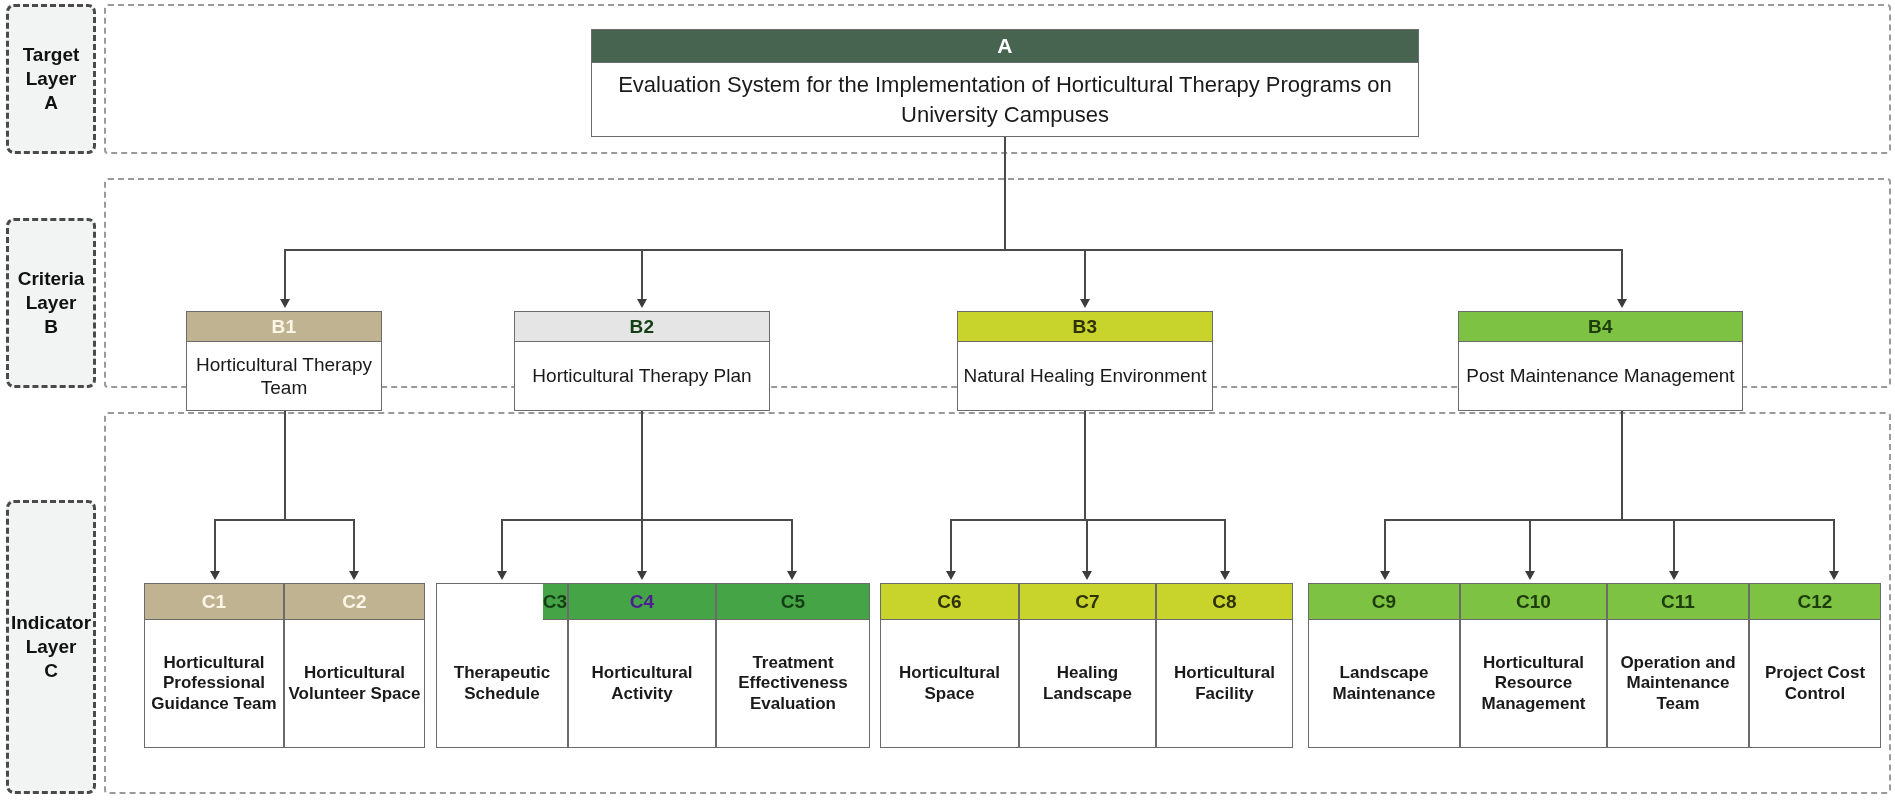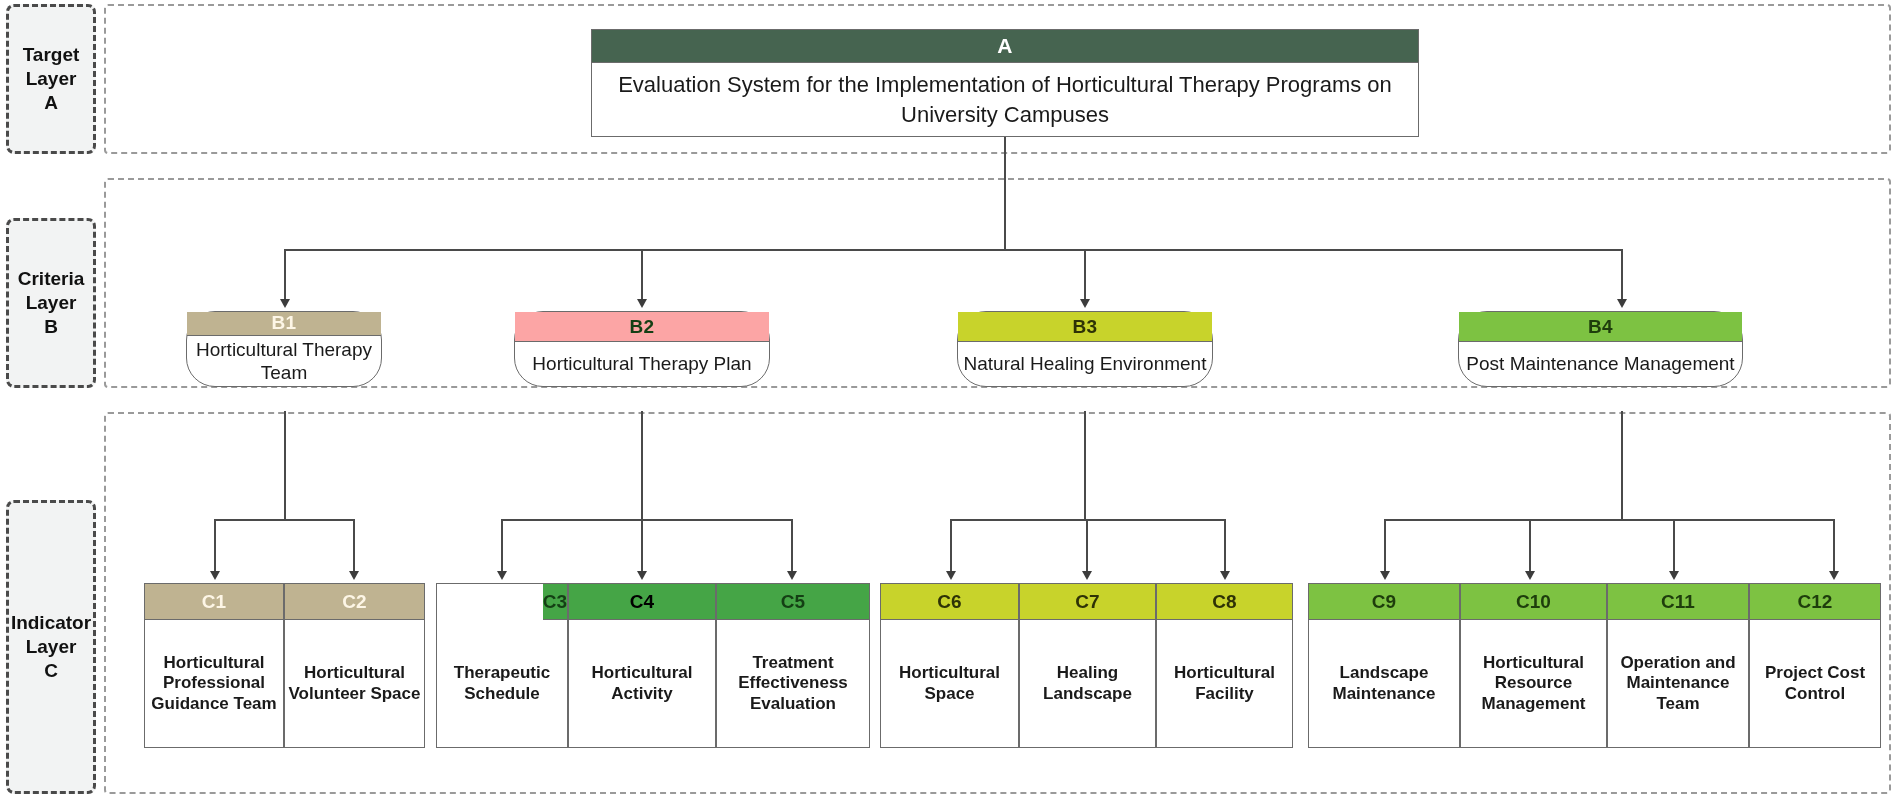--- a/index.html
+++ b/index.html
@@ -59,21 +59,21 @@
     padding:2px 4px;
     line-height:1.22;
   }
 
   
   #node-a{left:591px;top:29px;width:828px;height:108px;}
   #node-a .hdr{height:33px;font-size:21px;color:#ffffff;background:#466450;}
   #node-a .body{font-size:22px;line-height:1.35;}
 
   
-  .bnode{top:311px;height:76px;border-radius:29px;}
+  .bnode{top:311px;height:100px;}
   .bnode .hdr{height:30px;font-size:19px;}
   .bnode .body{font-size:19px;}
 
   
   .cgroup{position:absolute;top:583px;height:165px;display:flex;}
   .cnode{
     position:relative;
     box-sizing:border-box;
     border:1.5px solid #6b6b6b;
     border-right-width:0.75px;border-left-width:0.75px;
@@ -158,21 +158,21 @@
 
   <div class="ln vln" style="left:1621px;top:249px;height:52px;"></div>
   <div class="arrow" style="left:1617px;top:299px;"></div>
 
   <div class="node bnode" id="node-b1" style="left:186px;width:196px;">
     <div class="hdr" style="background: rgb(191, 179, 145); color: rgb(253, 246, 230);">B1</div>
     <div class="body">Horticultural Therapy Team</div>
   </div>
 
   <div class="node bnode" id="node-b2" style="left:514px;width:256px;">
-    <div class="hdr" style="background: #fca5a5; color: rgb(20, 63, 20);">B2</div>
+    <div class="hdr" style="background: #e5e5e5; color: rgb(20, 63, 20);">B2</div>
     <div class="body">Horticultural Therapy Plan</div>
   </div>
 
   <div class="node bnode" id="node-b3" style="left:957px;width:256px;">
     <div class="hdr" style="background: rgb(200, 211, 43); color: rgb(46, 50, 6);">B3</div>
     <div class="body">Natural Healing Environment</div>
   </div>
 
   <div class="node bnode" id="node-b4" style="left:1458px;width:285px;">
     <div class="hdr" style="background: rgb(125, 194, 66); color: rgb(30, 61, 12);">B4</div>
@@ -225,21 +225,21 @@
       <div class="body">Horticultural Volunteer Space</div>
     </div>
   </div>
 
   <div class="cgroup" id="cgroup-2" style="left:436px;width:434px;">
     <div class="cnode" style="width:132px;align-items:flex-end;">
       <div class="hdr" style="background: rgb(69, 165, 70); color: rgb(20, 63, 20);">C3</div>
       <div class="body">Therapeutic Schedule</div>
     </div>
     <div class="cnode" style="width:148px;">
-      <div class="hdr" style="background: rgb(69, 165, 70); color: #000000;">C4</div>
+      <div class="hdr" style="background: rgb(69, 165, 70); color: #4c1d95;">C4</div>
       <div class="body">Horticultural Activity</div>
     </div>
     <div class="cnode" style="width:154px;">
       <div class="hdr" style="background: rgb(69, 165, 70); color: rgb(20, 63, 20);">C5</div>
       <div class="body">Treatment Effectiveness Evaluation</div>
     </div>
   </div>
 
   <div class="cgroup" id="cgroup-3" style="left:880px;width:413px;">
     <div class="cnode" style="width:139px;">

